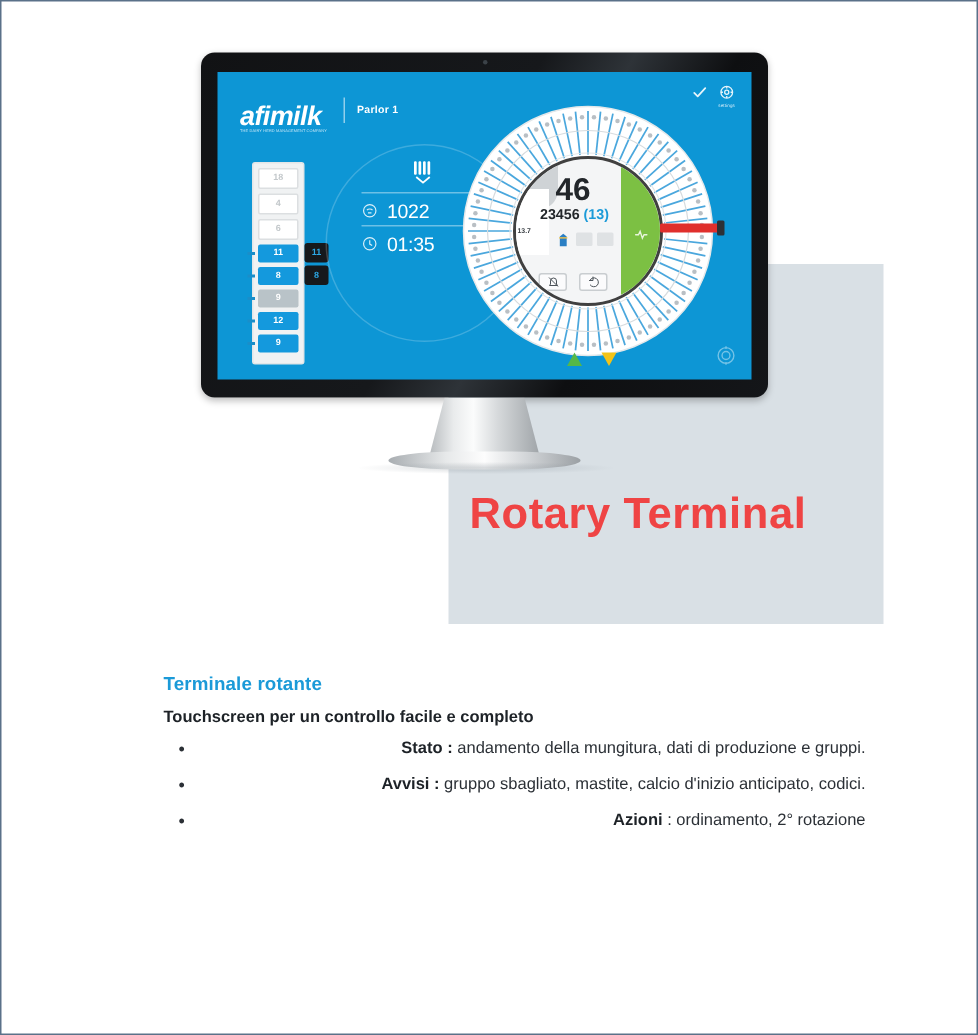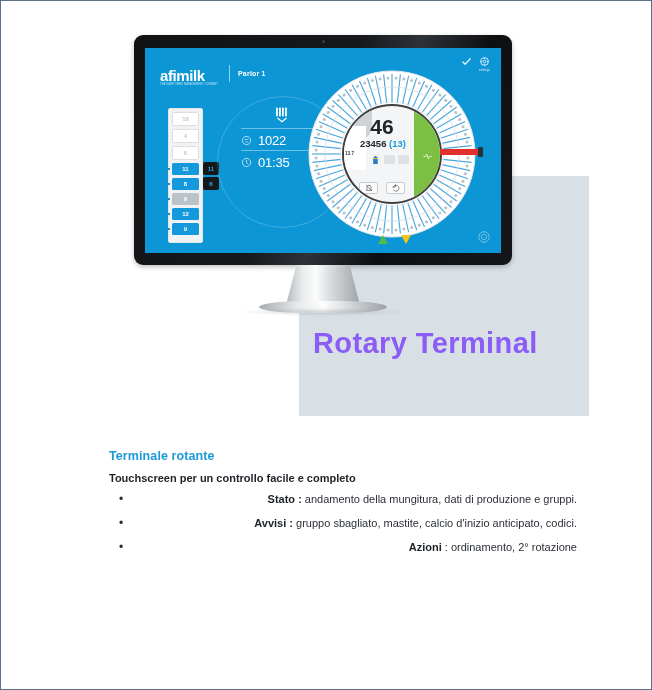--- a/index.html
+++ b/index.html
@@ -41,21 +41,21 @@
     height: 240px;
     background: #d9e0e5;
   }
   .watermark {
     position: absolute;
     left: 312px;
     top: 328px;
     width: 280px;
     font-size: 29px;
     font-weight: bold;
-    color: #8b5cf6;
+    color: #ef4444;
     letter-spacing: 0.4px;
     white-space: nowrap;
     line-height: 1;
     user-select: none;
   }
 
   
   .monitor {
     position: absolute;
     left: 133px;
@@ -95,24 +95,25 @@
 
   
   .brand {
     position: absolute;
     left: 15px;
     top: 20px;
     width: 64px;
     line-height: 1;
   }
   .brand-name {
-    font-size: 15px;
+    font-size: 18px;
     font-weight: bold;
     color: #ffffff;
     letter-spacing: -0.4px;
+    font-style: italic;
   }
   .brand-tag {
     margin-top: 1px;
     font-size: 2.6px;
     color: #bfe4f6;
     letter-spacing: 0.1px;
     white-space: nowrap;
   }
   .brand-div {
     position: absolute;

